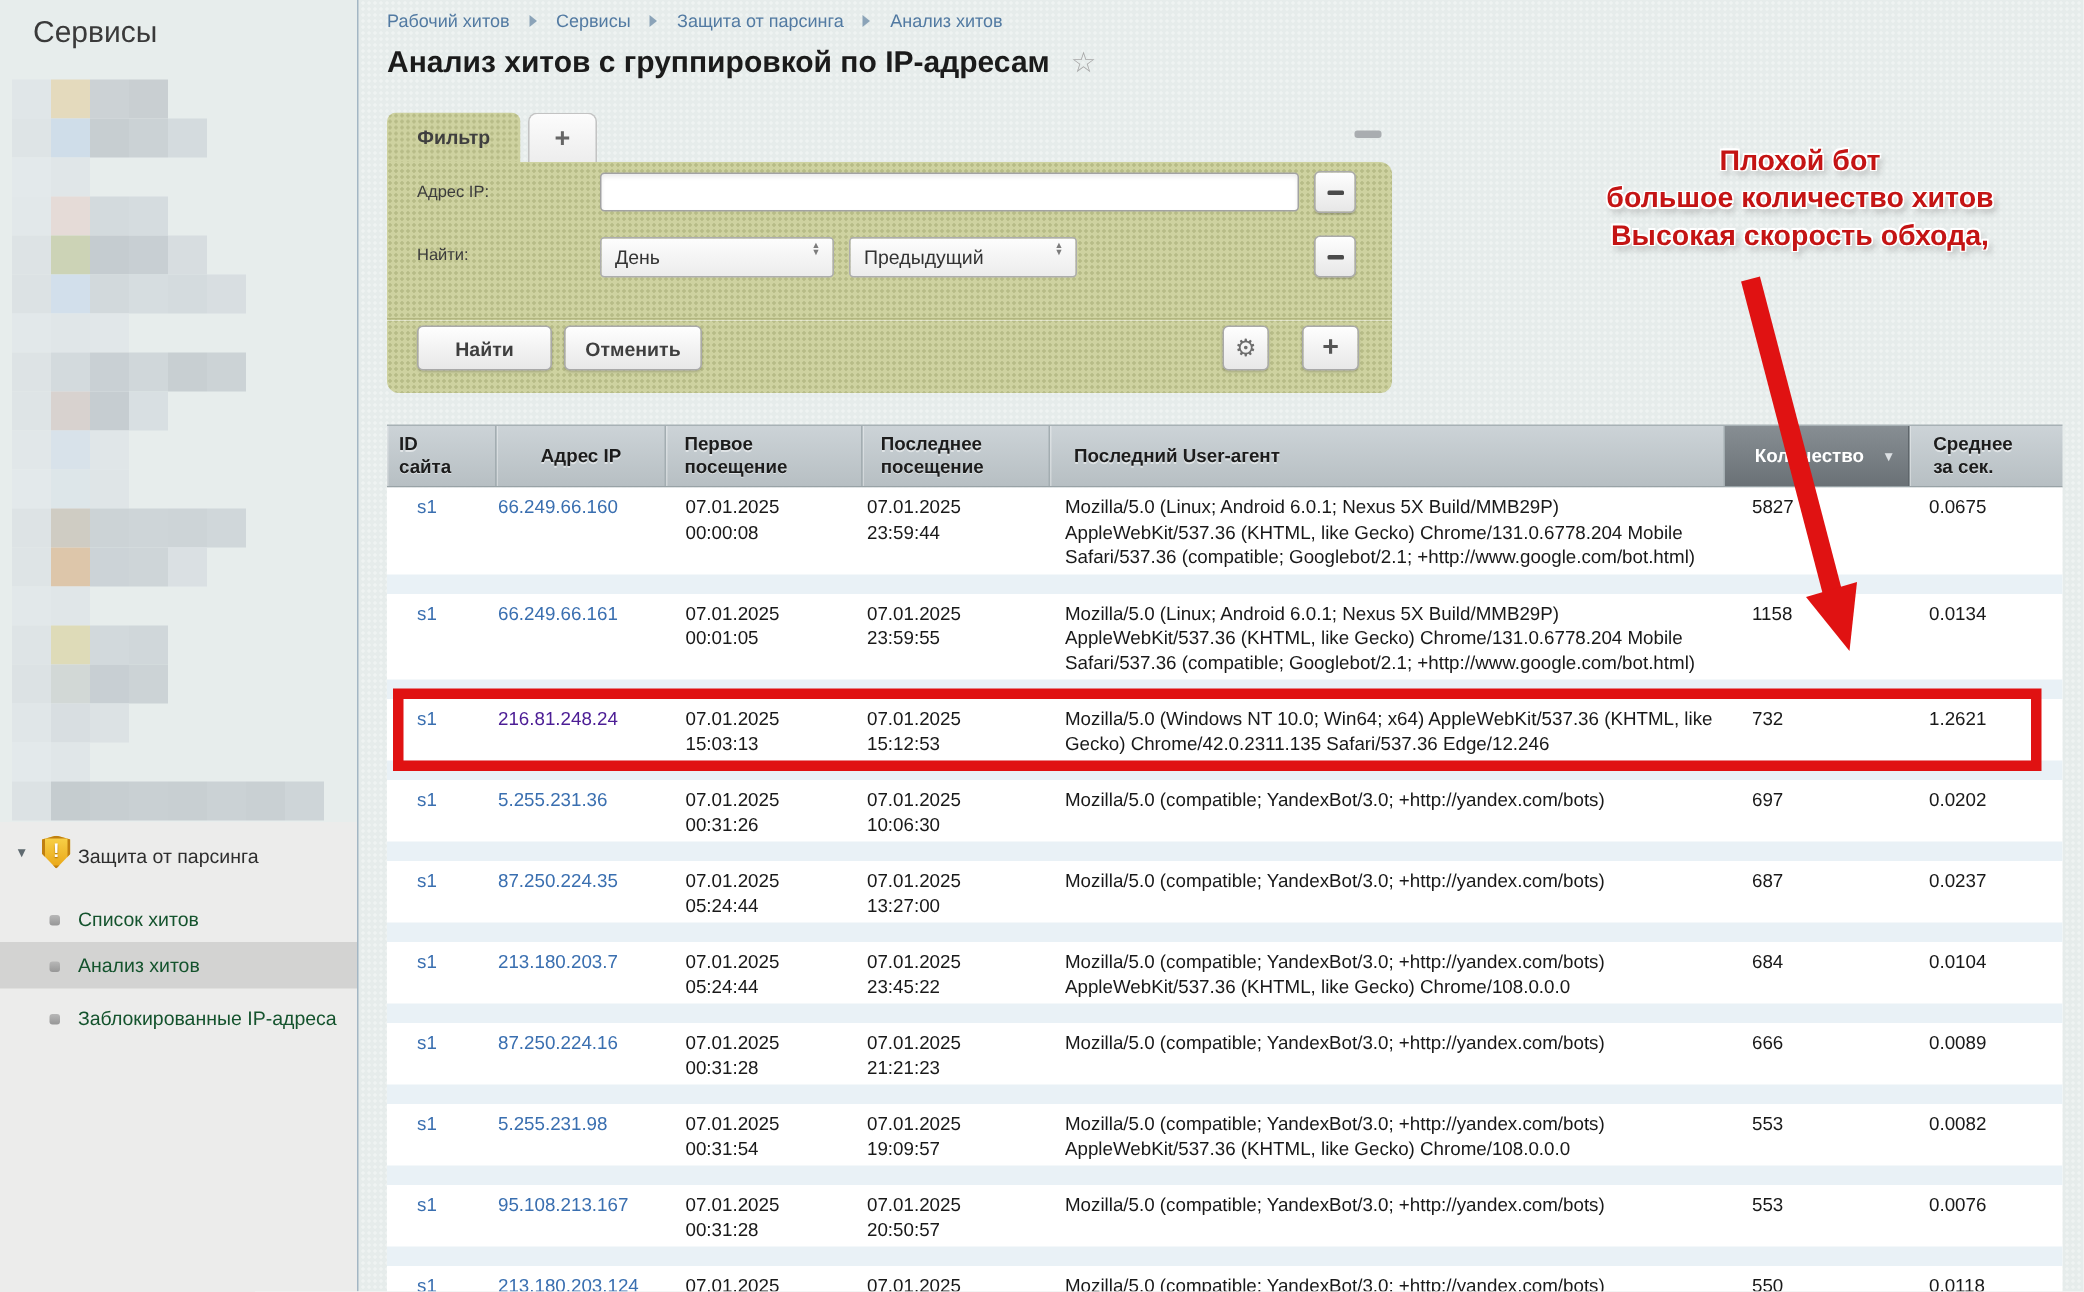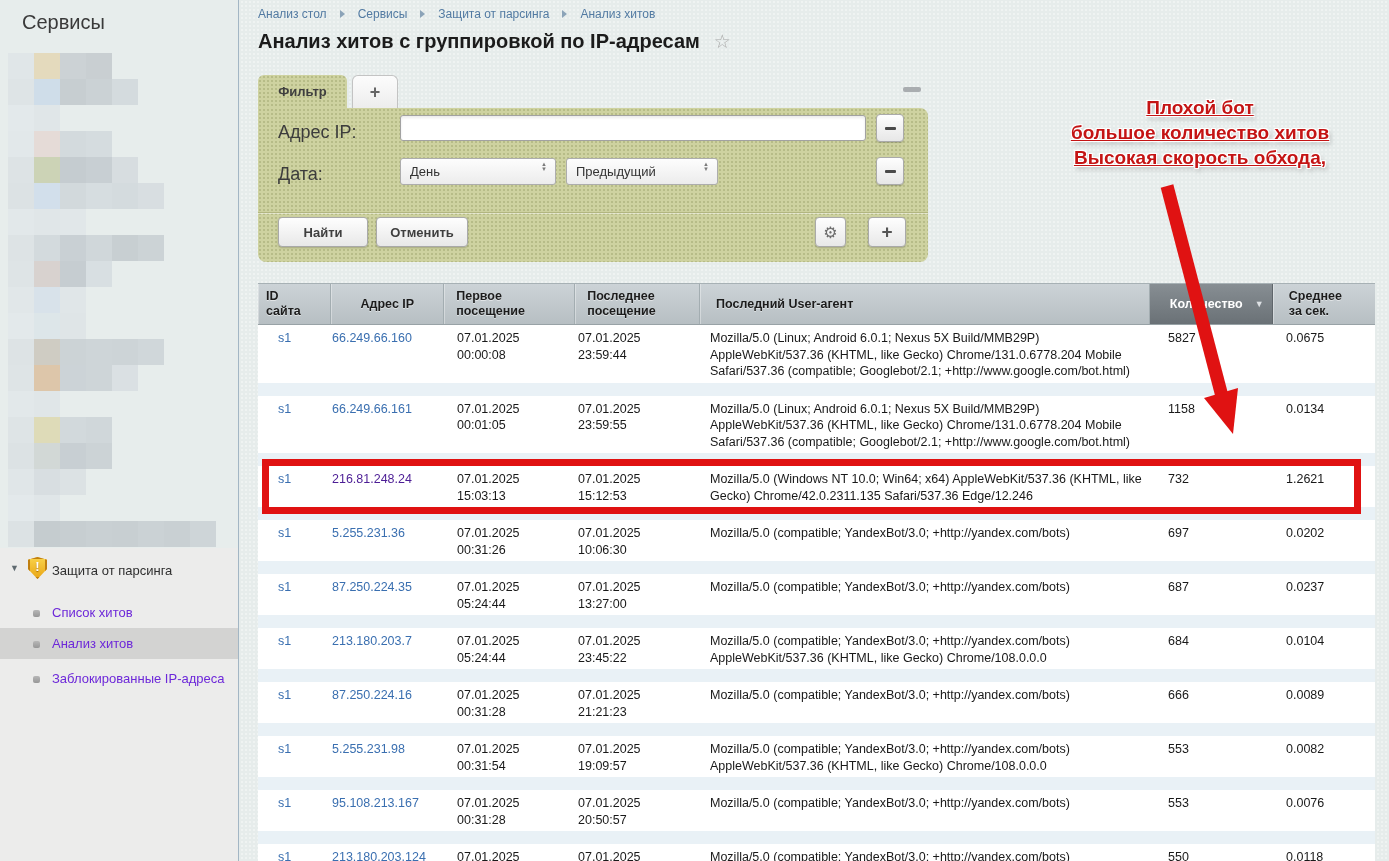--- a/index.html
+++ b/index.html
@@ -20,21 +20,21 @@
             background:linear-gradient(#f9d34b,#e9a515);
             clip-path:polygon(50% 0, 100% 12%, 100% 55%, 50% 100%, 0 55%, 0 12%);
             box-shadow:inset 0 0 0 2px #c07f10; }
   .excl { position:absolute; left:0; right:0; top:2px; text-align:center; font-size:13px; font-weight:bold;
           color:#fff; text-shadow:0 1px 1px #a66a00; }
   .menu-parent .mlabel { position:absolute; left:52px; top:9px; font-size:13px; color:#2e2e2e; }
   .menu-item { position:absolute; left:0; width:238px; height:31px; cursor:pointer; }
   .menu-item.selected { background:#d3d3d2; }
   .bullet { position:absolute; left:33px; top:13px; width:7px; height:7px; border-radius:2px;
             background:linear-gradient(#b7b7b7,#979797); }
-  .menu-item .mlabel { position:absolute; left:52px; top:8px; font-size:13px; color:#6d28d9; }
+  .menu-item .mlabel { position:absolute; left:52px; top:8px; font-size:13px; color:#14532d; }
 
   
   .main { position:absolute; left:240px; top:0; width:1149px; height:861px;
           background:#e6eceb;
           background-image:radial-gradient(rgba(255,255,255,0.35) 1px, transparent 1.2px);
           background-size:4px 4px; }
   .breadcrumbs { position:absolute; left:18px; top:7px; display:flex; align-items:center; font-size:12px; }
   .crumb { color:#527aa2; cursor:pointer; }
   .crumb-sep { width:0; height:0; border-left:5px solid #8ba3b8; border-top:4px solid transparent;
                border-bottom:4px solid transparent; margin:0 13px; }
@@ -47,21 +47,21 @@
          color:#3f3f3f; display:flex; align-items:center; justify-content:center; cursor:pointer; }
   .tab.active { left:0; width:89px; background:#ced2a0;
          background-image:radial-gradient(rgba(140,146,90,0.35) 1px, transparent 1.3px); background-size:4px 4px; }
   .tab.add { left:94px; width:46px; background:linear-gradient(#fcfcfc,#ededed); border:1px solid #c3c3c3;
          border-bottom:none; color:#666; font-size:18px; }
   .collapse-dash { position:absolute; left:645px; top:12px; width:18px; height:5px; border-radius:2px;
          background:#a9adb0; cursor:pointer; }
   .filter-body { position:absolute; left:0; top:33px; width:670px; height:154px;
          background:#ced2a0; border-radius:0 8px 8px 8px;
          background-image:radial-gradient(rgba(140,146,90,0.35) 1px, transparent 1.3px); background-size:4px 4px; }
-  .f-label { position:absolute; font-size:18px; color:#3c3c3c; }
+  .f-label { position:absolute; font-size:11px; color:#3c3c3c; }
   .ip-input { position:absolute; left:142px; top:7px; width:466px; height:26px; border:1px solid #a2a2a2;
          border-radius:3px; background:#fff; box-shadow:inset 0 2px 3px rgba(0,0,0,0.08);
          font:13px "Liberation Sans",sans-serif; padding:0 8px; }
   .mini-btn { position:absolute; width:28px; height:28px; border:1px solid #aaa; border-radius:4px;
          background:linear-gradient(#fefefe,#e7e7e7); box-shadow:0 1px 1px rgba(0,0,0,0.18);
          display:flex; align-items:center; justify-content:center; cursor:pointer; }
   .minus-bar { width:11px; height:3px; background:#4a4a4a; border-radius:1px; }
   .selectbox { position:absolute; height:27px; border:1px solid #adadad; border-radius:3px;
          background:linear-gradient(#fdfdfd,#ececec); display:flex; align-items:center;
          font-size:13px; color:#333; padding-left:9px; cursor:pointer; }
@@ -263,21 +263,21 @@
             <span class="bullet"></span>
             <span class="mlabel">Заблокированные IP-адреса</span>
           </div>
         </div>
     </nav>
   </aside>
 
   <main class="main">
 
     <div class="breadcrumbs" id="breadcrumbs">
-        <span class="crumb">Анализ стол</span>
+        <span class="crumb">Рабочий хитов</span>
         <span class="crumb-sep"></span>
         <span class="crumb">Сервисы</span>
         <span class="crumb-sep"></span>
         <span class="crumb">Защита от парсинга</span>
         <span class="crumb-sep"></span>
         <span class="crumb">Анализ хитов</span>
       </div>
 
     <h1 class="page-title">
       <span>Анализ хитов с группировкой по IP-адресам</span><span class="star">☆</span>
@@ -286,21 +286,21 @@
     <div class="filter-wrap">
       <div class="tab active">Фильтр</div>
       <div class="tab add">+</div>
       <div class="filter-body">
         <div class="f-label" style="left:20px; top:14px;">Адрес IP:</div>
         <input class="ip-input" value="" style="">
         <div class="mini-btn" style="left:618px; top:6px;">
             <span class="minus-bar"></span>
           </div>
 
-        <div class="f-label" style="left:20px; top:56px;">Дата:</div>
+        <div class="f-label" style="left:20px; top:56px;">Найти:</div>
         <div class="selectbox" style="left:142px; top:50px; width:156px;">
           <span>День</span>
           <span class="spinner">
               <span>▲</span>
               <span>▼</span>
             </span>
         </div>
         <div class="selectbox" style="left:308px; top:50px; width:152px;">
           <span>Предыдущий</span>
           <span class="spinner">
@@ -500,21 +500,21 @@
             <div class="td c3">
               <div>07.01.2025</div>
             </div>
             <div class="td c4">Mozilla/5.0 (compatible; YandexBot/3.0; +http://yandex.com/bots)</div>
             <div class="td c5">550</div>
             <div class="td c6">0.0118</div>
           </div>
         </div>
     </div>
 
-    <div class="annotation" id="annotation" style="color: rgb(196, 20, 20); text-decoration: underline;">
+    <div class="annotation" id="annotation" style="color: rgb(196, 20, 20);">
         <div>Плохой бот</div>
         <div>большое количество хитов</div>
         <div>Высокая скорость обхода,</div>
       </div>
 
     <svg class="arrow-svg" viewBox="0 0 1149 861">
       <line x1="927" y1="186" x2="984" y2="404" stroke="#e01212" stroke-width="13"></line>
       <polygon points="993,434 964,398 998,388" fill="#e01212"></polygon>
     </svg>
 

